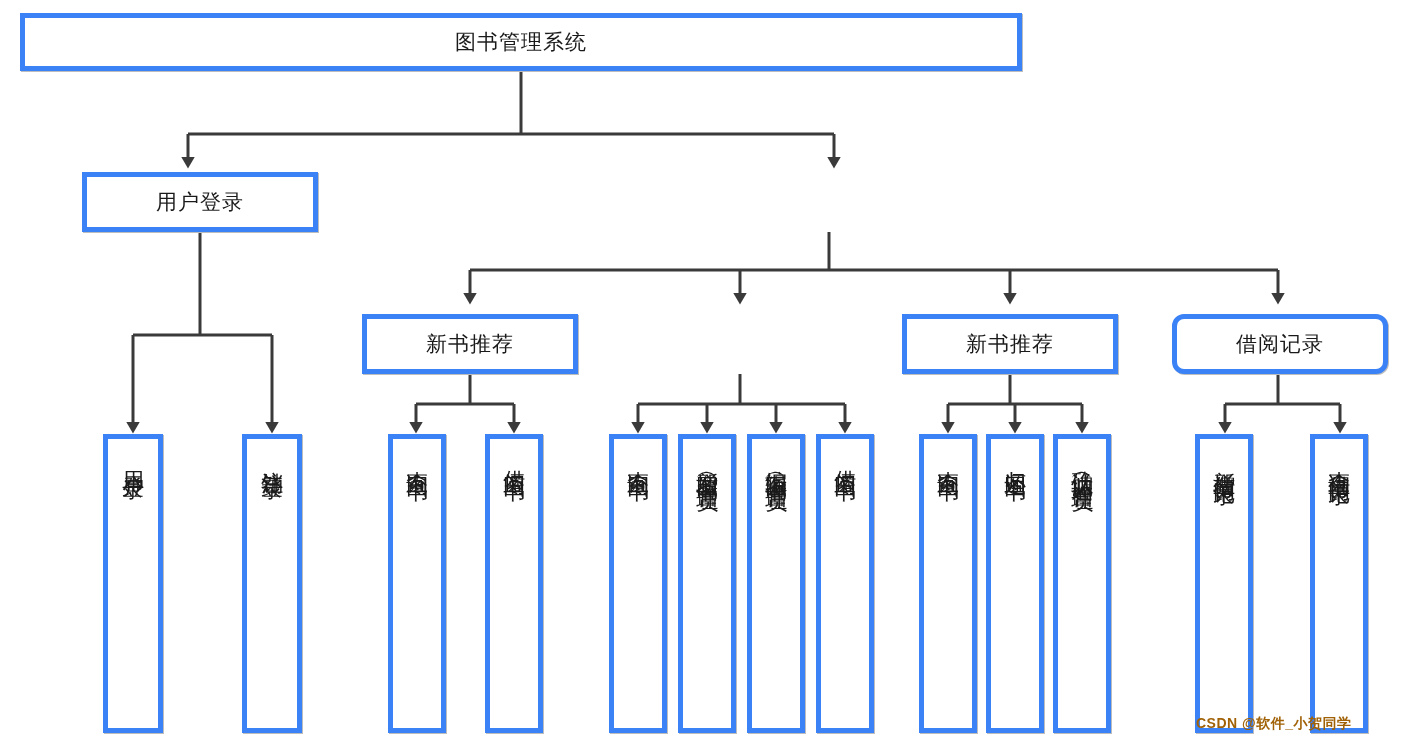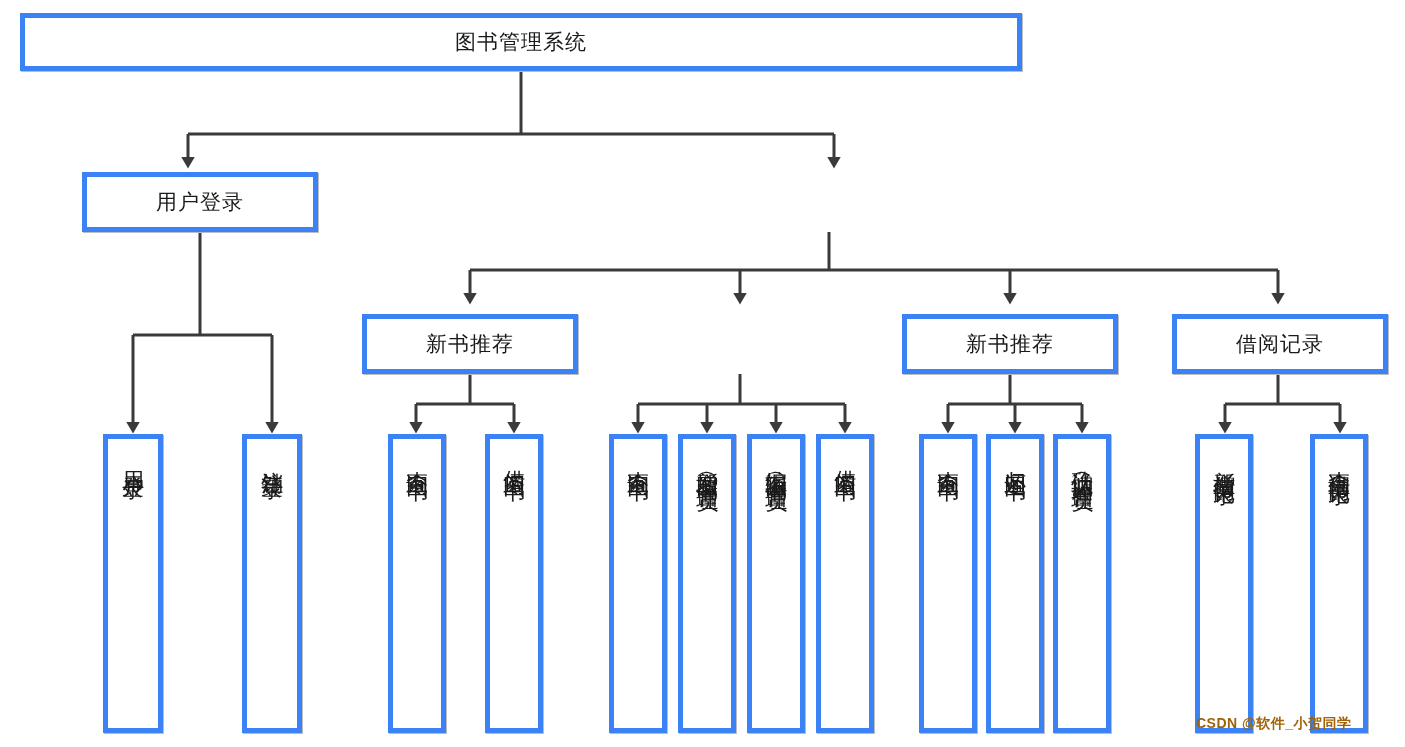--- a/index.html
+++ b/index.html
@@ -129,21 +129,21 @@
 
   <div class="node node-h" style="left:362px; top:314px; width:216px; height:60px;">
     <span>新书推荐</span>
   </div>
 
 
   <div class="node node-h" style="left:902px; top:314px; width:216px; height:60px;">
     <span>新书推荐</span>
   </div>
 
-  <div class="node node-h" style="left:1172px; top:314px; width:216px; height:60px;">
+  <div class="node node-h" style="left:1172px; top:314px; width:216px; height:60px;border-radius:12px;">
     <span>借阅记录</span>
   </div>
 
   <div class="node node-v" style="left:103px; top:434px; width:60px; height:299px;">
     <span class="vtext">用户登录</span>
   </div>
   <div class="node node-v" style="left:242px; top:434px; width:60px; height:299px;">
     <span class="vtext">注销登录</span>
   </div>
 

